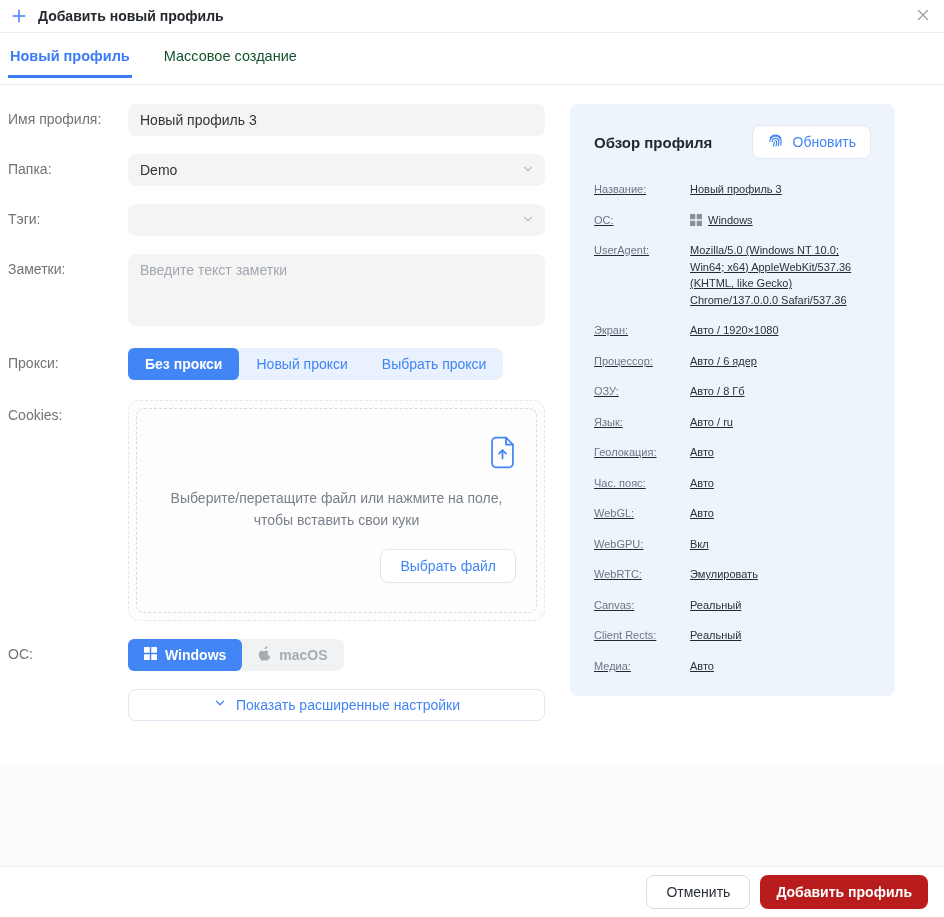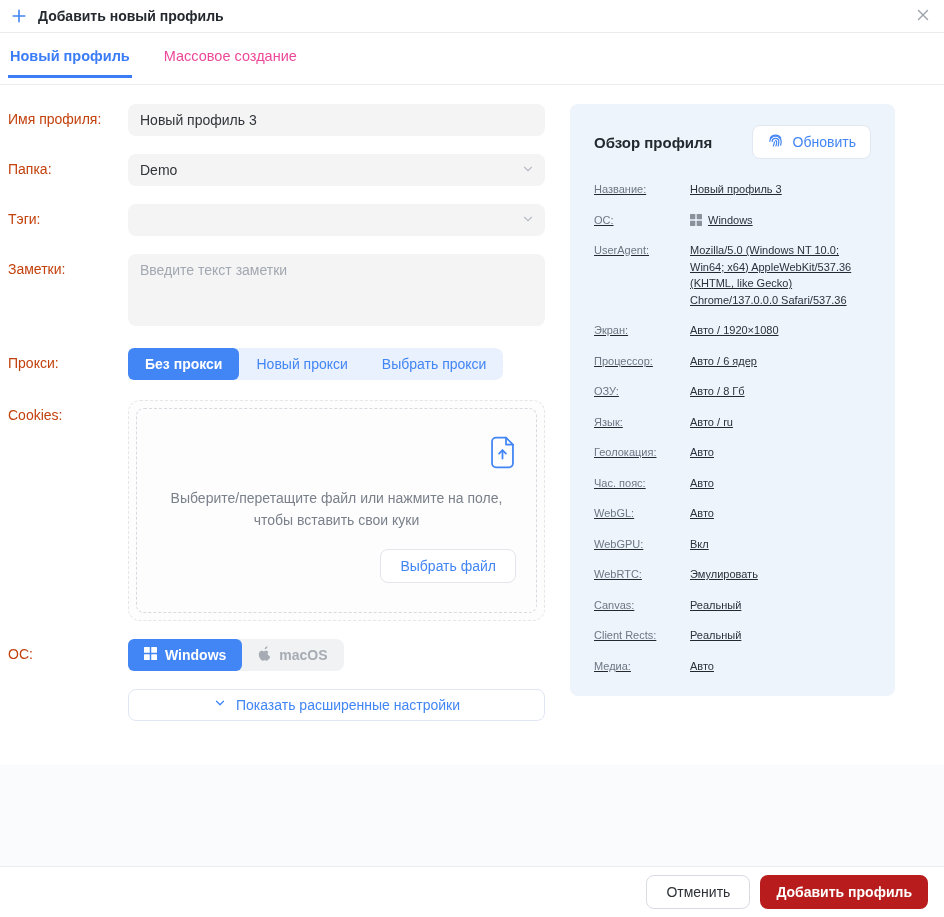--- a/index.html
+++ b/index.html
@@ -13,28 +13,28 @@
   .modal { display: flex; flex-direction: column; height: 917px; width: 944px; background:#fff; }
 
   
   .header { height: 33px; display: flex; align-items: center; padding: 0 12px 0 11px; border-bottom: 1px solid #ececee; flex-shrink:0; }
   .header .plus { display:flex; align-items:center; margin-right: 11px; }
   .header-title { font-size: 14px; font-weight: 700; color: #24292f; }
   .close-btn { margin-left: auto; background: none; border: none; cursor: pointer; display:flex; align-items:center; padding: 2px; }
 
   
   .tabs { height: 52px; display: flex; align-items: stretch; padding: 0 0 6px 8px; border-bottom: 1px solid #ececee; flex-shrink:0; }
-  .tab { display: flex; align-items: center; padding: 0 2px; margin-right: 30px; font-size: 14.5px; color: #ec4899; cursor: pointer; border-bottom: 3px solid transparent; border-top: 3px solid transparent; }
+  .tab { display: flex; align-items: center; padding: 0 2px; margin-right: 30px; font-size: 14.5px; color: #14532d; cursor: pointer; border-bottom: 3px solid transparent; border-top: 3px solid transparent; }
   .tab.active { color: #3b7cf7; font-weight: 600; border-bottom-color: #3b7cf7; }
 
   
   .content { height: 680px; display: flex; padding: 19px 16px 0 8px; flex-shrink:0; }
   .left-col { width: 537px; flex-shrink: 0; }
   .f-row { display: flex; margin-bottom: 18px; }
-  .f-label { width: 120px; flex-shrink: 0; padding-top: 7px; font-size: 14px; color: #c2410c; }
+  .f-label { width: 120px; flex-shrink: 0; padding-top: 7px; font-size: 14px; color: #737373; }
   .f-control { flex: 1; min-width: 0; }
 
   .text-input { width: 100%; height: 32px; background: #f4f4f5; border: none; border-radius: 8px; padding: 0 12px; font-size: 14px; color: #303438; font-family: inherit; outline: none; }
   .select { height: 32px; background: #f4f4f5; border-radius: 8px; display: flex; align-items: center; justify-content: space-between; padding: 0 10px 0 12px; font-size: 14px; color: #303438; cursor: pointer; }
   .notes { width: 100%; height: 72px; background: #f4f4f5; border: none; border-radius: 8px; padding: 8px 12px; font-size: 14px; color: #303438; font-family: inherit; resize: none; outline: none; }
   .notes::placeholder, .text-input::placeholder { color: #a2a8b1; }
 
   
   .proxy-group { display: inline-flex; background: #e8f1fd; border-radius: 8px; }
   .proxy-opt { height: 32px; padding: 0 17px; border: none; background: transparent; color: #4285f4; font-size: 14px; font-family: inherit; cursor: pointer; border-radius: 6px; white-space: nowrap; }

